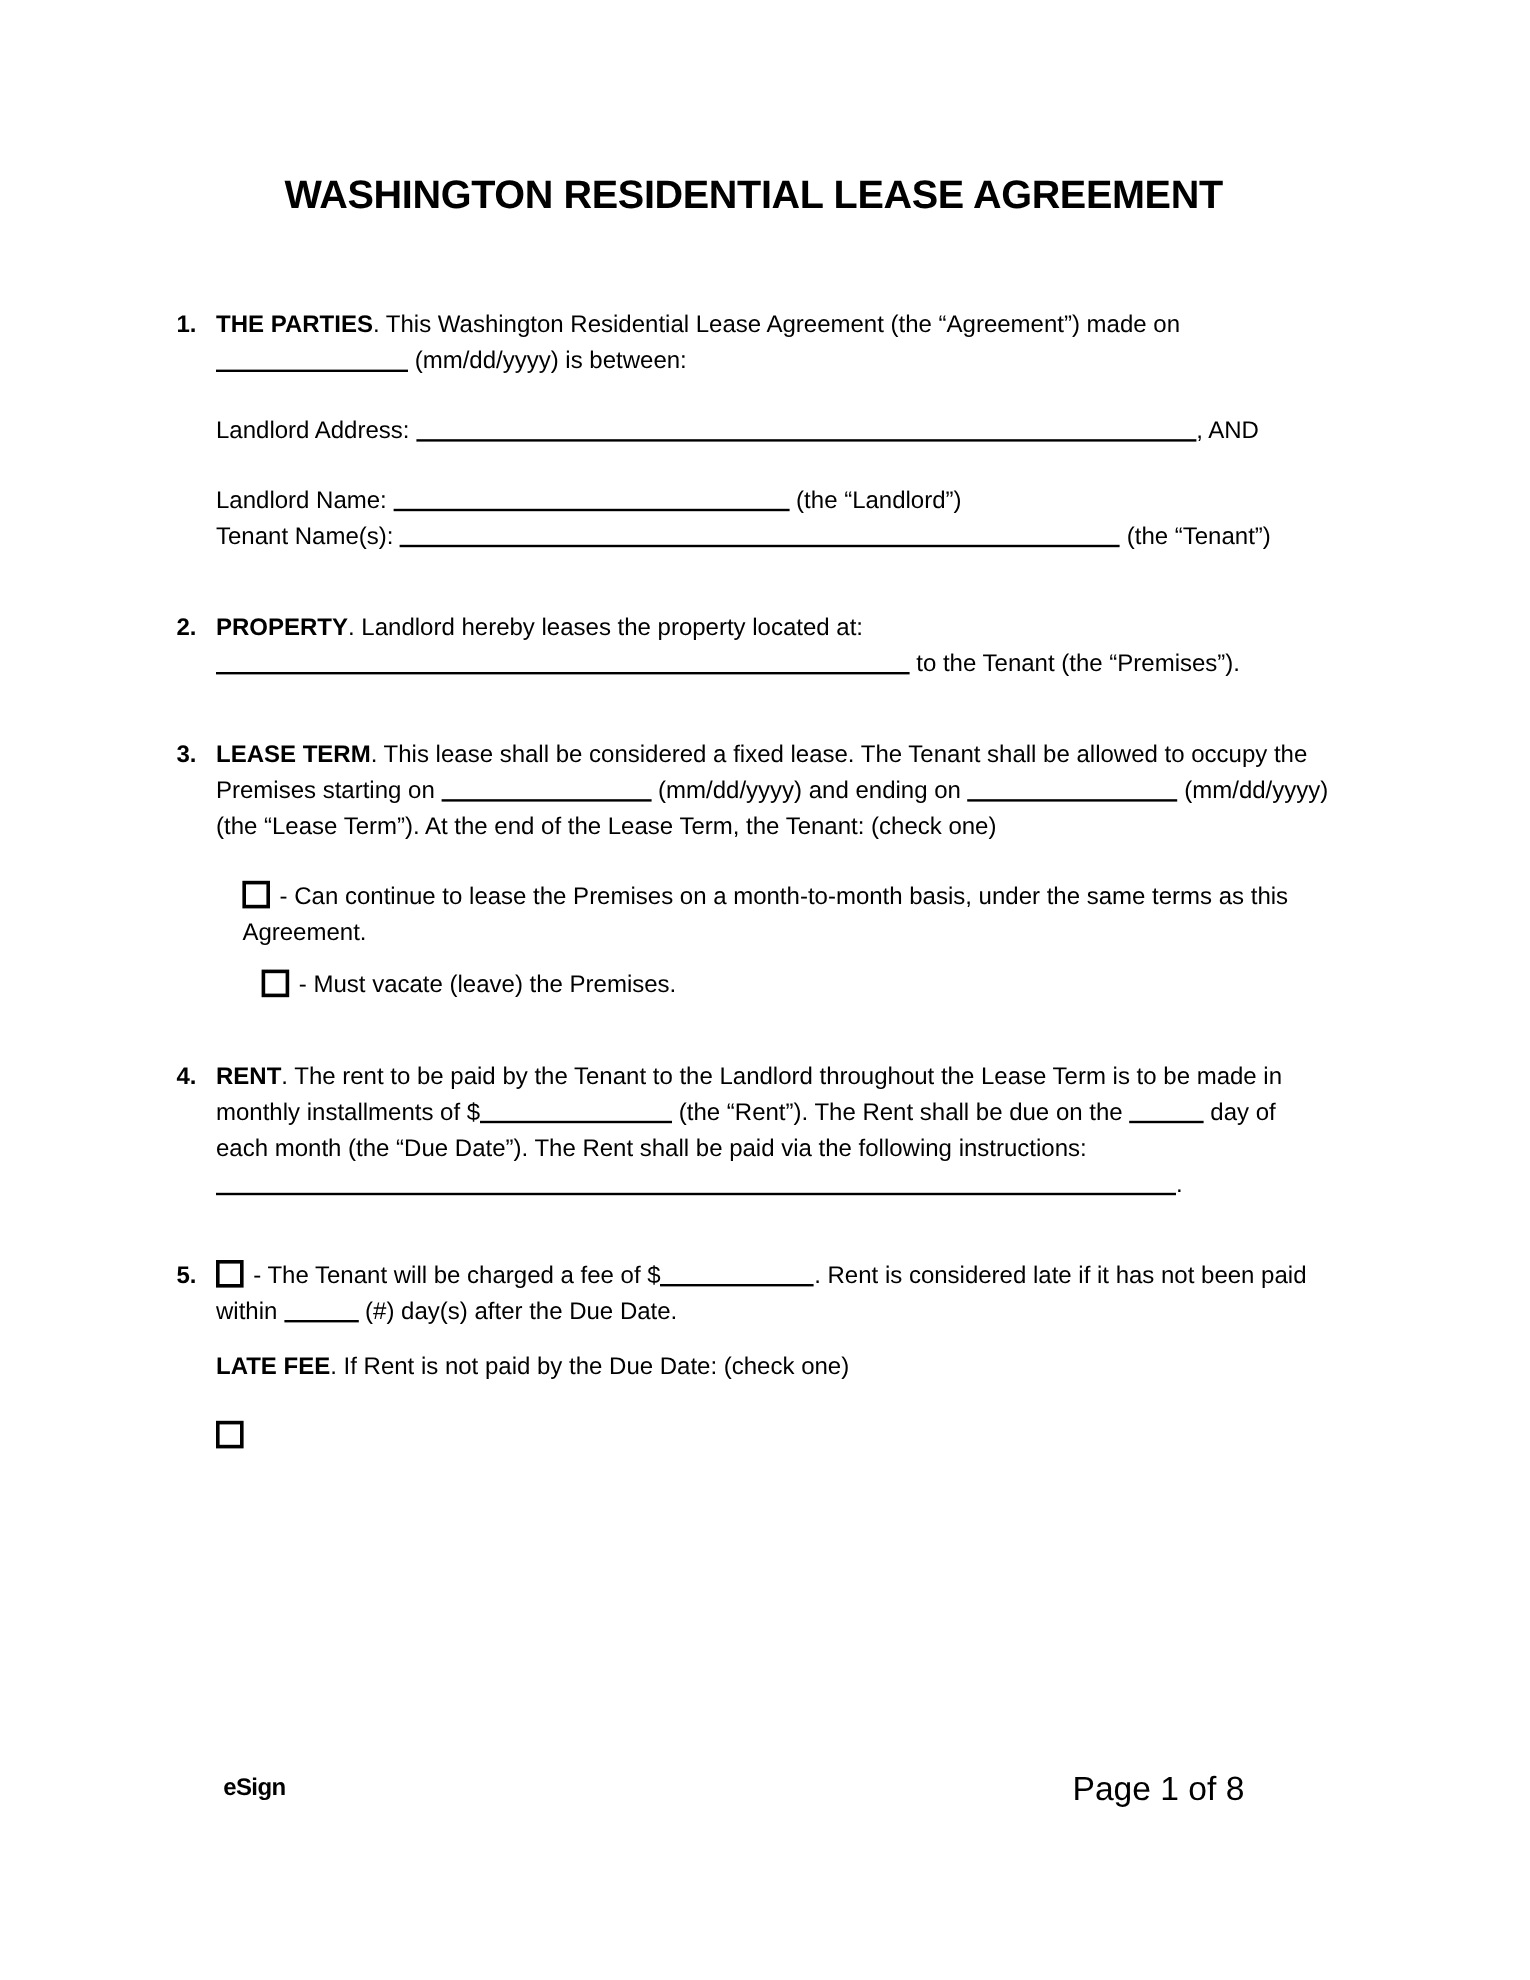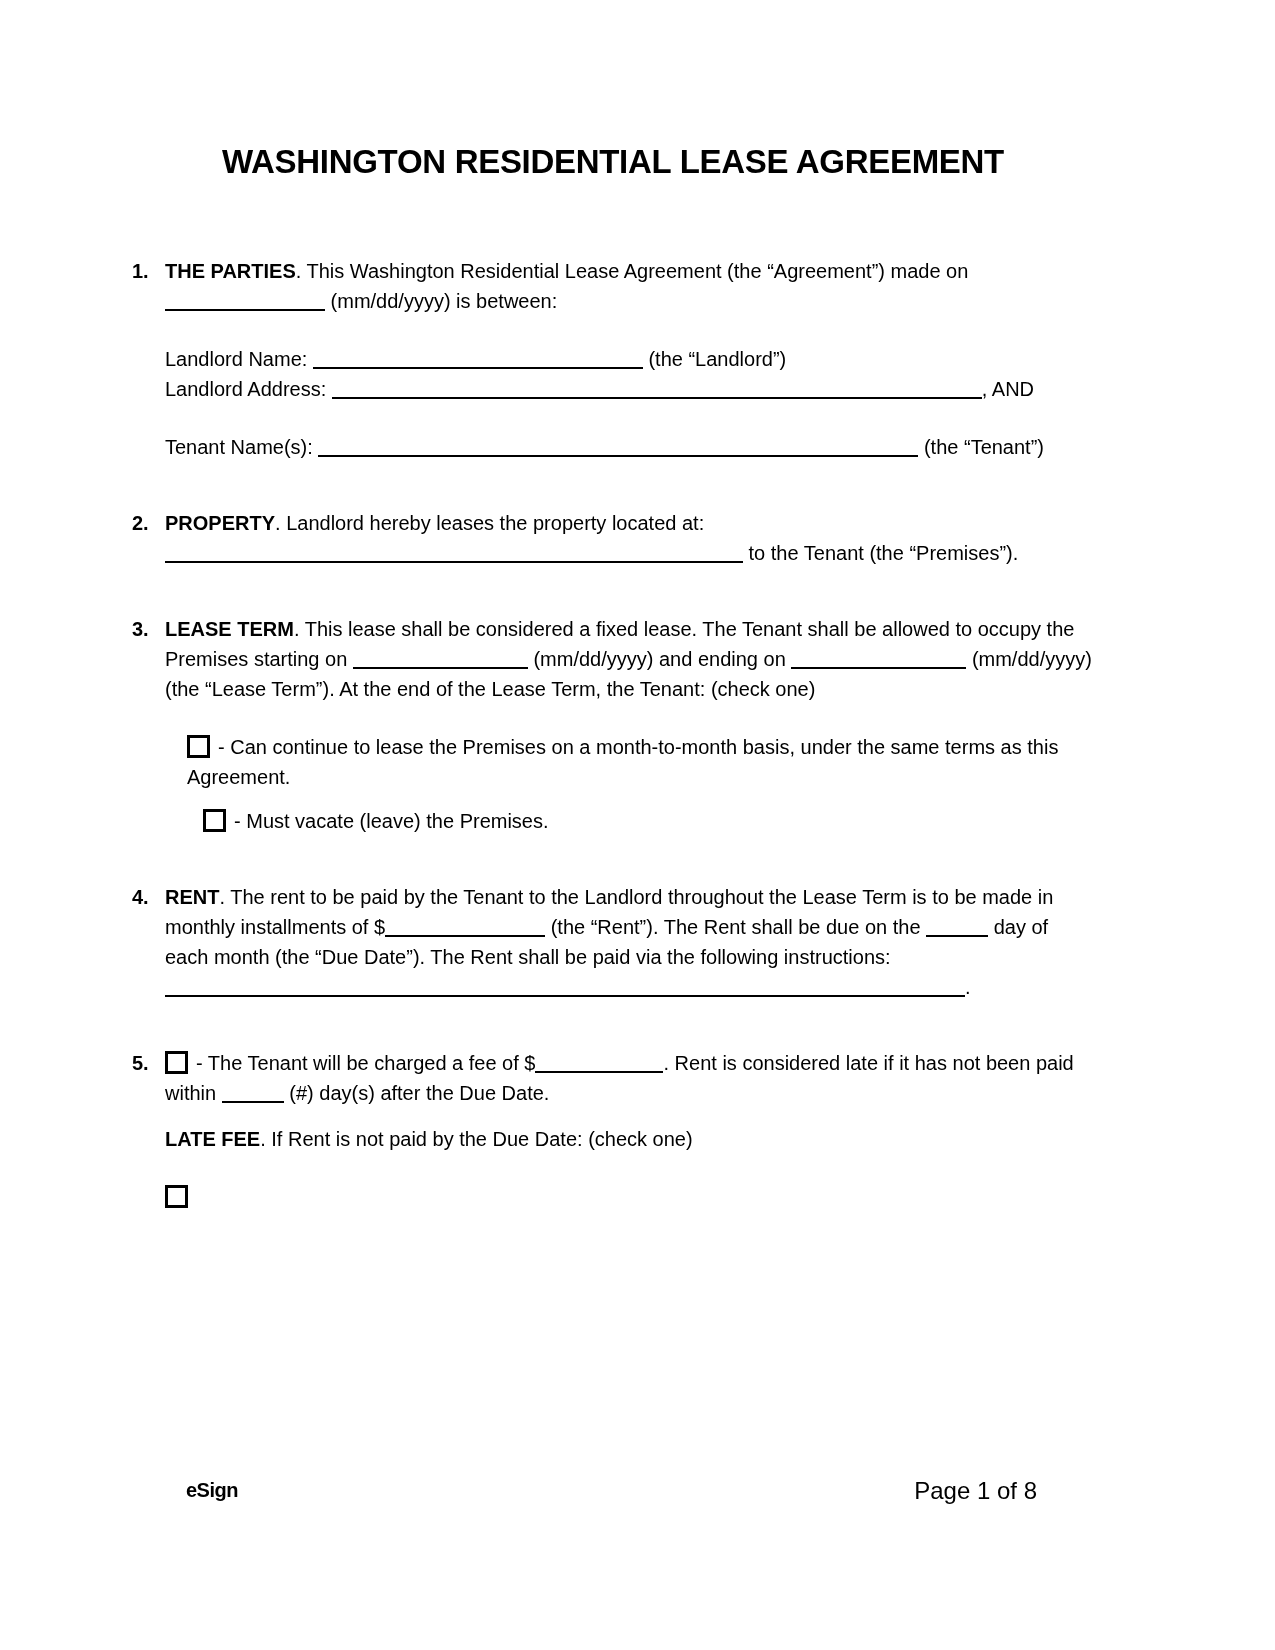--- a/index.html
+++ b/index.html
@@ -4,21 +4,21 @@
 <style>
   html,body{margin:0;padding:0;background:#ffffff;}
   .page{
     position:relative;
     width:1275px;height:1650px;
     background:#ffffff;color:#000;
     font-family:"Liberation Sans","DejaVu Sans",sans-serif;
     font-size:20px;line-height:30px;
     overflow:hidden;
   }
-  .content{position:absolute;left:132px;top:142px;width:962px;}
+  .content{position:absolute;left:147px;top:142px;width:962px;}
   .doc-title{
     font-size:33px;line-height:40px;font-weight:bold;
     text-align:center;letter-spacing:-0.3px;
     margin:0 0 74px 0;
   }
   .section{display:flex;margin-bottom:18px;}
   .section-num{width:33px;flex:none;font-weight:bold;}
   .section-body{flex:1;min-width:0;}
   .para{margin:0 0 28px 0;}
   .blank{
@@ -34,35 +34,35 @@
     vertical-align:-4px;
     margin-right:8px;
     background:#fff;
   }
   strong{font-weight:bold;}
   .footer{
     position:absolute;left:186px;right:238px;top:1474px;
     display:flex;justify-content:space-between;align-items:flex-end;
   }
   .brand{font-weight:bold;font-size:20px;line-height:32px;letter-spacing:-0.5px;}
-  .page-num{font-size:24px;line-height:30px;}
+  .page-num{font-size:28px;line-height:30px;}
 </style>
 </head>
 <body>
 
 <div class="page">
   <div class="content">
     <h1 class="doc-title">WASHINGTON RESIDENTIAL LEASE AGREEMENT</h1>
     <div id="sections-host">
         <div class="section">
           <div class="section-num">1.</div>
           <div class="section-body">
             <div class="para" style="margin-bottom: 28px;"><strong>THE PARTIES</strong><span>. This Washington Residential Lease Agreement (the “Agreement”) made on </span><span class="blank" style="width: 160px;"></span><span> (mm/dd/yyyy) is between:</span></div>
+            <div class="para" style="margin-bottom: 28px;"><span>Landlord Address: </span><span class="blank" style="width: 650px;"></span><span>, AND</span></div>
             <div class="para" style="margin-bottom: 0px;"><span>Landlord Name: </span><span class="blank" style="width: 330px;"></span><span> (the “Landlord”)</span></div>
-            <div class="para" style="margin-bottom: 28px;"><span>Landlord Address: </span><span class="blank" style="width: 650px;"></span><span>, AND</span></div>
             <div class="para" style="margin-bottom: 28px;"><span>Tenant Name(s): </span><span class="blank" style="width: 600px;"></span><span> (the “Tenant”)</span></div>
           </div>
         </div>
         <div class="section">
           <div class="section-num">2.</div>
           <div class="section-body">
             <div class="para" style="margin-bottom: 28px;"><strong>PROPERTY</strong><span>. Landlord hereby leases the property located at: </span><span class="blank" style="width: 578px;"></span><span> to the Tenant (the “Premises”).</span></div>
           </div>
         </div>
         <div class="section">

